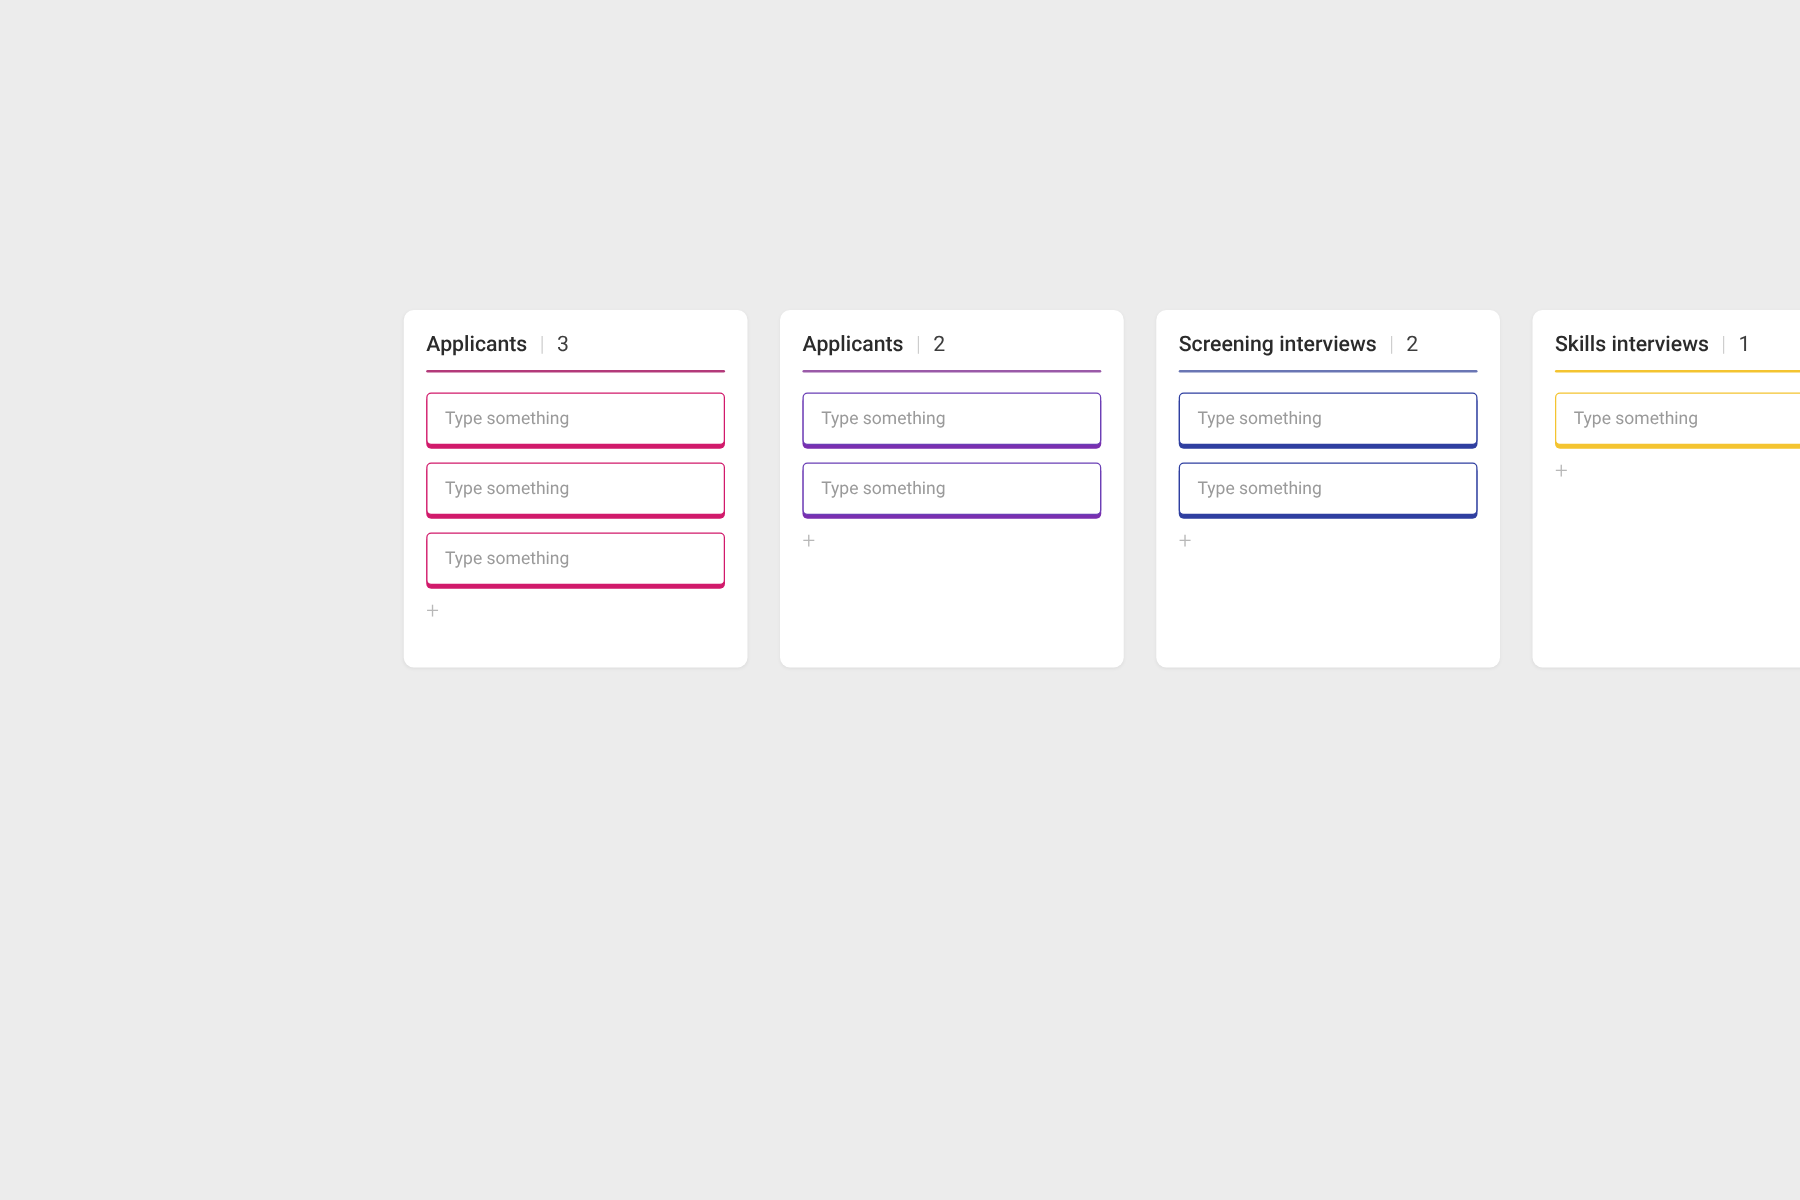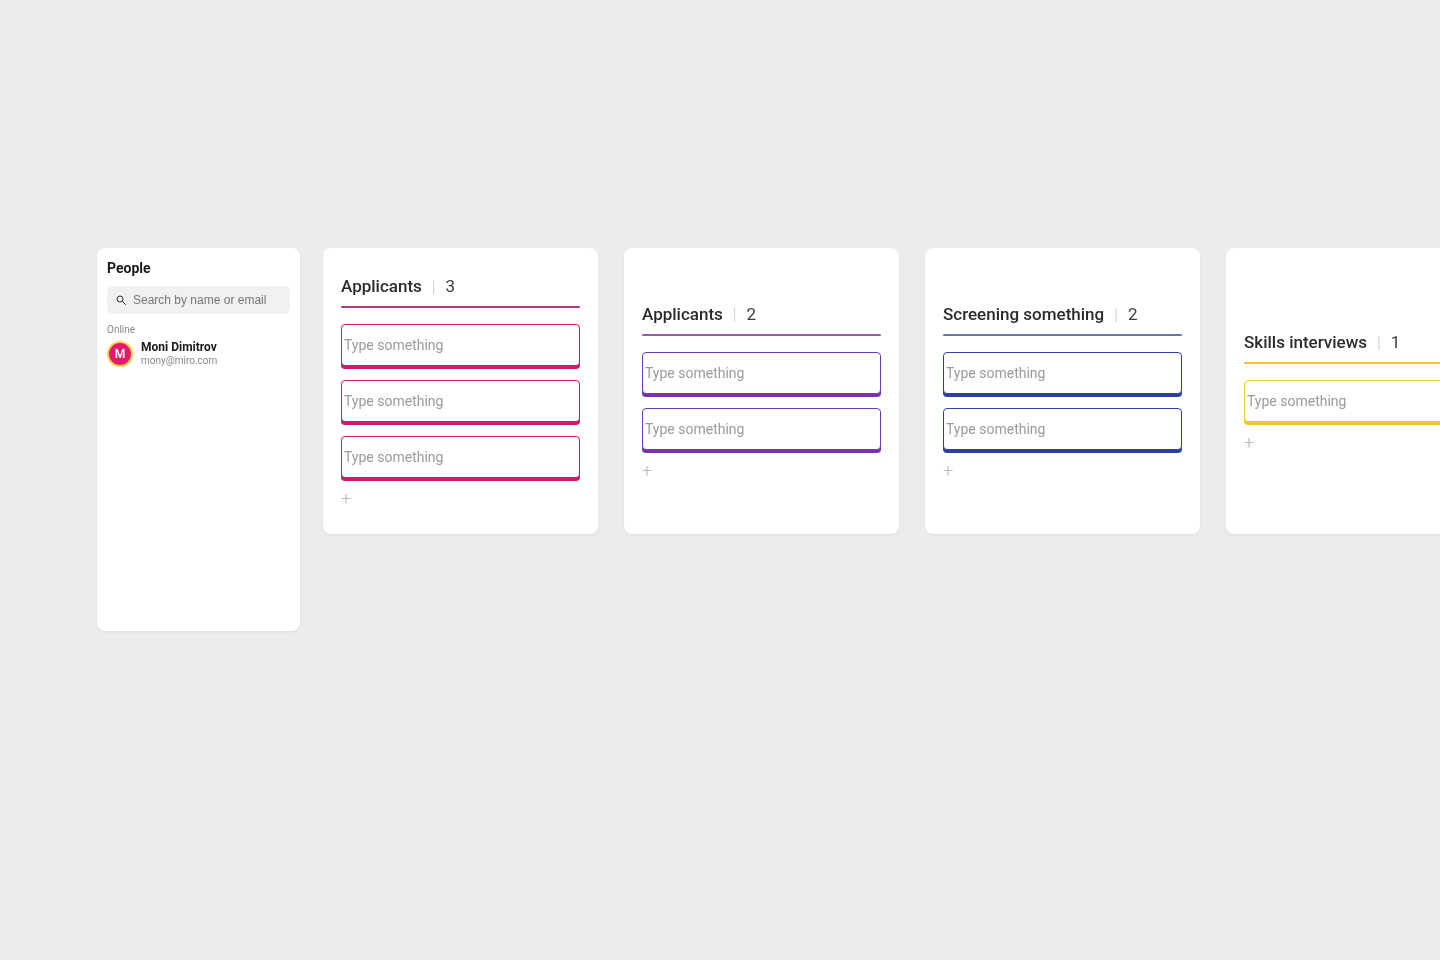--- a/index.html
+++ b/index.html
@@ -96,21 +96,20 @@
   }
   .column {
     width: 275px;
     min-height: 286px;
     background: #ffffff;
     border-radius: 8px;
     box-shadow: 0 1px 3px rgba(0,0,0,0.06);
     padding: 18px 18px 16px 18px;
     display: flex;
     flex-direction: column;
-    justify-content: center;
   }
   .col-header {
     display: flex;
     align-items: baseline;
     gap: 10px;
     font-size: 17px;
     color: #2b2b2b;
     margin-bottom: 10px;
   }
   .col-title { font-weight: 500; }
@@ -124,21 +123,21 @@
   }
   .cards { display: flex; flex-direction: column; gap: 14px; }
   .card {
     position: relative;
     height: 42px;
     border: 1.5px solid;
     border-radius: 4px;
     background: #fff;
     display: flex;
     align-items: center;
-    padding: 0 2px;
+    padding: 0 14px;
   }
   .card::after {
     content: "";
     position: absolute;
     left: -1.5px; right: -1.5px; bottom: -4px;
     height: 4px;
     border-bottom-left-radius: 4px;
     border-bottom-right-radius: 4px;
   }
   .card-placeholder {
@@ -153,108 +152,85 @@
     line-height: 1;
     cursor: pointer;
     width: 20px;
   }
 </style>
 <style>.card::after{display:none}</style></head>
 <body>
 
 <div class="canvas">
 
-  <div class="people-panel">
-    <div class="people-title">People</div>
-
-    <div class="search-box">
-      <svg class="search-icon" viewBox="0 0 24 24">
-        <circle cx="10" cy="10" r="6" stroke="#333" stroke-width="2" fill="none"></circle>
-        <line x1="15" y1="15" x2="21" y2="21" stroke="#333" stroke-width="2" stroke-linecap="round"></line>
-      </svg>
-      <input class="search-input" type="text" placeholder="Search by name or email" style="">
+
+  <div class="board" id="board">
+      <div class="column">
+        <div class="col-header">
+          <span class="col-title">Applicants</span>
+          <span class="col-sep">|</span>
+          <span class="col-count">3</span>
+        </div>
+        <div class="col-underline" style="background: rgb(179, 58, 122);"></div>
+        <div class="cards">
+          <div class="card" style="border-color: rgb(209, 26, 107); box-shadow: rgb(209, 26, 107) 0px 3px 0px 0px;">
+            <span class="card-placeholder">Type something</span>
+          </div>
+          <div class="card" style="border-color: rgb(209, 26, 107); box-shadow: rgb(209, 26, 107) 0px 3px 0px 0px;">
+            <span class="card-placeholder">Type something</span>
+          </div>
+          <div class="card" style="border-color: rgb(209, 26, 107); box-shadow: rgb(209, 26, 107) 0px 3px 0px 0px;">
+            <span class="card-placeholder">Type something</span>
+          </div>
+        </div>
+        <div class="add-card">+</div>
+      </div>
+      <div class="column">
+        <div class="col-header">
+          <span class="col-title">Applicants</span>
+          <span class="col-sep">|</span>
+          <span class="col-count">2</span>
+        </div>
+        <div class="col-underline" style="background: rgb(154, 90, 168);"></div>
+        <div class="cards">
+          <div class="card" style="border-color: rgb(106, 63, 181); box-shadow: rgb(122, 47, 176) 0px 3px 0px 0px;">
+            <span class="card-placeholder">Type something</span>
+          </div>
+          <div class="card" style="border-color: rgb(106, 63, 181); box-shadow: rgb(122, 47, 176) 0px 3px 0px 0px;">
+            <span class="card-placeholder">Type something</span>
+          </div>
+        </div>
+        <div class="add-card">+</div>
+      </div>
+      <div class="column">
+        <div class="col-header">
+          <span class="col-title">Screening interviews</span>
+          <span class="col-sep">|</span>
+          <span class="col-count">2</span>
+        </div>
+        <div class="col-underline" style="background: rgb(106, 118, 180);"></div>
+        <div class="cards">
+          <div class="card" style="border-color: rgb(47, 63, 160); box-shadow: rgb(47, 63, 160) 0px 3px 0px 0px;">
+            <span class="card-placeholder">Type something</span>
+          </div>
+          <div class="card" style="border-color: rgb(47, 63, 160); box-shadow: rgb(47, 63, 160) 0px 3px 0px 0px;">
+            <span class="card-placeholder">Type something</span>
+          </div>
+        </div>
+        <div class="add-card">+</div>
+      </div>
+      <div class="column">
+        <div class="col-header">
+          <span class="col-title">Skills interviews</span>
+          <span class="col-sep">|</span>
+          <span class="col-count">1</span>
+        </div>
+        <div class="col-underline" style="background: rgb(244, 196, 48);"></div>
+        <div class="cards">
+          <div class="card" style="border-color: rgb(244, 196, 48); box-shadow: rgb(244, 196, 48) 0px 3px 0px 0px;">
+            <span class="card-placeholder">Type something</span>
+          </div>
+        </div>
+        <div class="add-card">+</div>
+      </div>
     </div>
 
-    <div class="online-label">Online</div>
-
-    <div class="person-row">
-      <div class="avatar">
-        <span>M</span>
-      </div>
-      <div class="person-info">
-        <span class="person-name">Moni Dimitrov</span>
-        <span class="person-email">mony@miro.com</span>
-      </div>
-    </div>
-  </div>
-
-  <div class="board" id="board">
-      <div class="column">
-        <div class="col-header">
-          <span class="col-title">Applicants</span>
-          <span class="col-sep">|</span>
-          <span class="col-count">3</span>
-        </div>
-        <div class="col-underline" style="background: rgb(179, 58, 122);"></div>
-        <div class="cards">
-          <div class="card" style="border-color: rgb(209, 26, 107); box-shadow: rgb(209, 26, 107) 0px 3px 0px 0px;">
-            <span class="card-placeholder">Type something</span>
-          </div>
-          <div class="card" style="border-color: rgb(209, 26, 107); box-shadow: rgb(209, 26, 107) 0px 3px 0px 0px;">
-            <span class="card-placeholder">Type something</span>
-          </div>
-          <div class="card" style="border-color: rgb(209, 26, 107); box-shadow: rgb(209, 26, 107) 0px 3px 0px 0px;">
-            <span class="card-placeholder">Type something</span>
-          </div>
-        </div>
-        <div class="add-card">+</div>
-      </div>
-      <div class="column">
-        <div class="col-header">
-          <span class="col-title">Applicants</span>
-          <span class="col-sep">|</span>
-          <span class="col-count">2</span>
-        </div>
-        <div class="col-underline" style="background: rgb(154, 90, 168);"></div>
-        <div class="cards">
-          <div class="card" style="border-color: rgb(106, 63, 181); box-shadow: rgb(122, 47, 176) 0px 3px 0px 0px;">
-            <span class="card-placeholder">Type something</span>
-          </div>
-          <div class="card" style="border-color: rgb(106, 63, 181); box-shadow: rgb(122, 47, 176) 0px 3px 0px 0px;">
-            <span class="card-placeholder">Type something</span>
-          </div>
-        </div>
-        <div class="add-card">+</div>
-      </div>
-      <div class="column">
-        <div class="col-header">
-          <span class="col-title">Screening something</span>
-          <span class="col-sep">|</span>
-          <span class="col-count">2</span>
-        </div>
-        <div class="col-underline" style="background: rgb(106, 118, 180);"></div>
-        <div class="cards">
-          <div class="card" style="border-color: rgb(47, 63, 160); box-shadow: rgb(47, 63, 160) 0px 3px 0px 0px;">
-            <span class="card-placeholder">Type something</span>
-          </div>
-          <div class="card" style="border-color: rgb(47, 63, 160); box-shadow: rgb(47, 63, 160) 0px 3px 0px 0px;">
-            <span class="card-placeholder">Type something</span>
-          </div>
-        </div>
-        <div class="add-card">+</div>
-      </div>
-      <div class="column">
-        <div class="col-header">
-          <span class="col-title">Skills interviews</span>
-          <span class="col-sep">|</span>
-          <span class="col-count">1</span>
-        </div>
-        <div class="col-underline" style="background: rgb(244, 196, 48);"></div>
-        <div class="cards">
-          <div class="card" style="border-color: rgb(244, 196, 48); box-shadow: rgb(244, 196, 48) 0px 3px 0px 0px;">
-            <span class="card-placeholder">Type something</span>
-          </div>
-        </div>
-        <div class="add-card">+</div>
-      </div>
-    </div>
-
 </div>
 
 </body></html>

